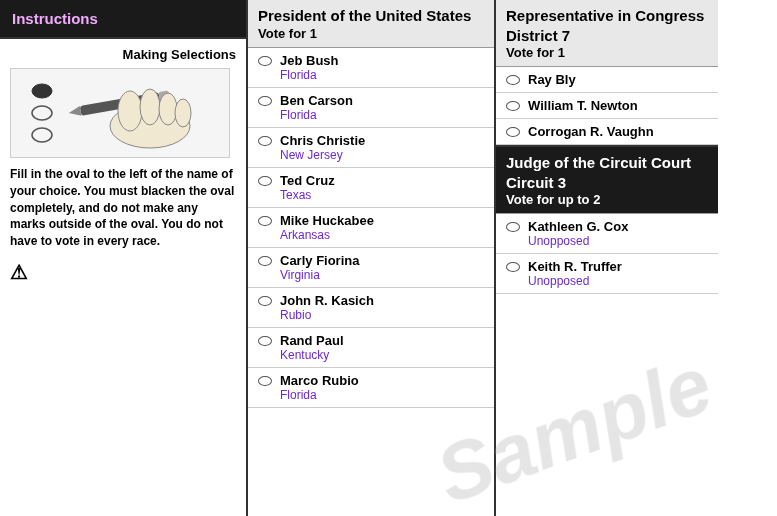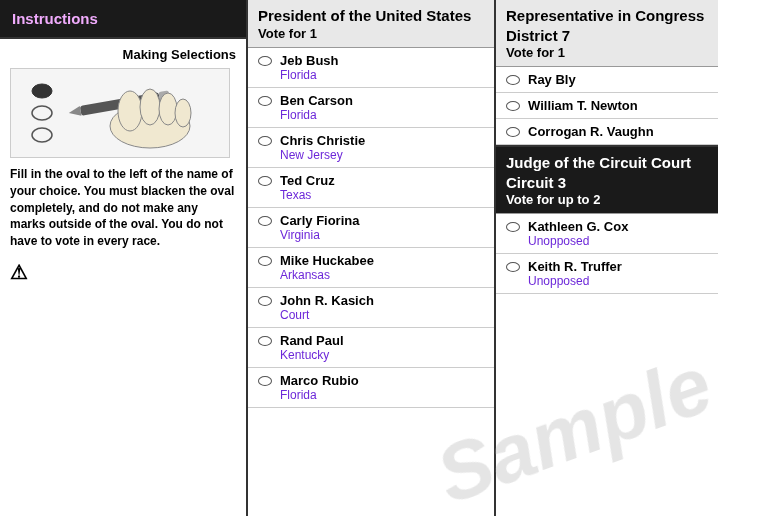--- a/index.html
+++ b/index.html
@@ -243,36 +243,36 @@
       <div class="candidate-row">
       <div class="candidate-oval"></div>
       <div class="candidate-info">
         <span class="candidate-name">Ted Cruz</span>
         <span class="candidate-state">Texas</span>
       </div>
     </div>
       <div class="candidate-row">
       <div class="candidate-oval"></div>
       <div class="candidate-info">
+        <span class="candidate-name">Mike Huckabee</span>
+        <span class="candidate-state">Arkansas</span>
+      </div>
+    </div>
+      <div class="candidate-row">
+      <div class="candidate-oval"></div>
+      <div class="candidate-info">
         <span class="candidate-name">Carly Fiorina</span>
         <span class="candidate-state">Virginia</span>
       </div>
     </div>
       <div class="candidate-row">
       <div class="candidate-oval"></div>
       <div class="candidate-info">
-        <span class="candidate-name">Mike Huckabee</span>
-        <span class="candidate-state">Arkansas</span>
-      </div>
-    </div>
-      <div class="candidate-row">
-      <div class="candidate-oval"></div>
-      <div class="candidate-info">
         <span class="candidate-name">John R. Kasich</span>
-        <span class="candidate-state">Court</span>
+        <span class="candidate-state">Rubio</span>
       </div>
     </div>
       <div class="candidate-row">
       <div class="candidate-oval"></div>
       <div class="candidate-info">
         <span class="candidate-name">Rand Paul</span>
         <span class="candidate-state">Kentucky</span>
       </div>
     </div>
       <div class="candidate-row">

